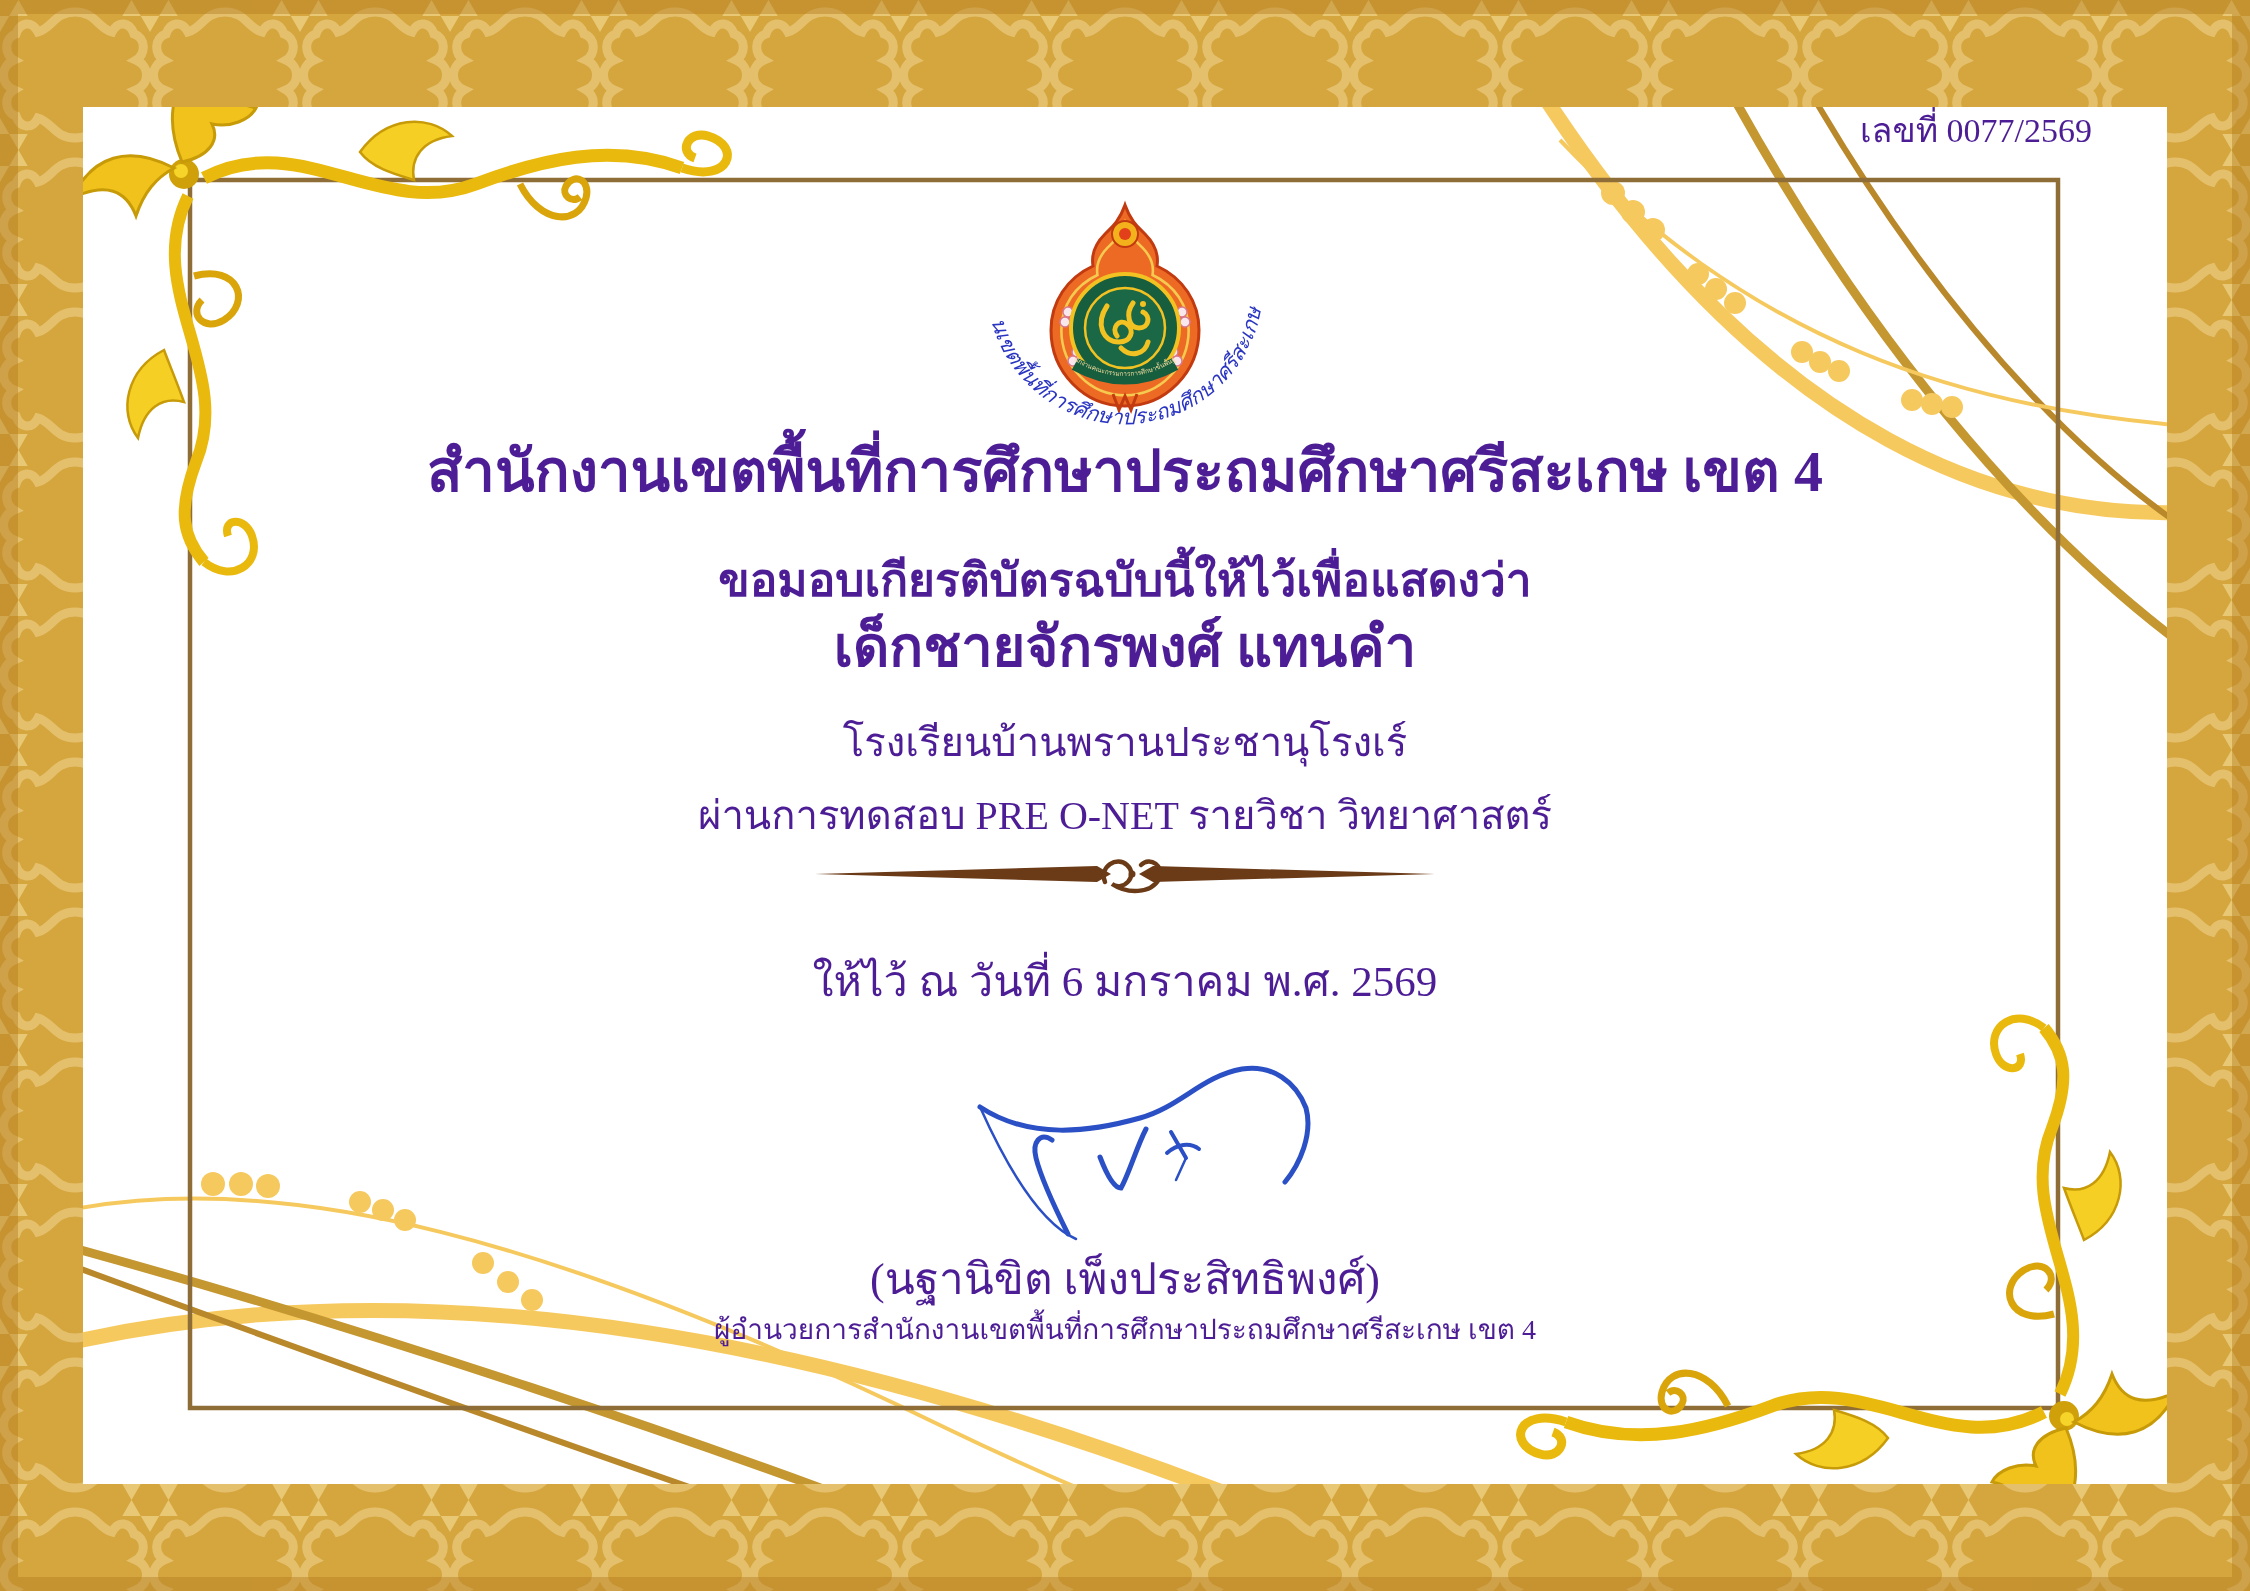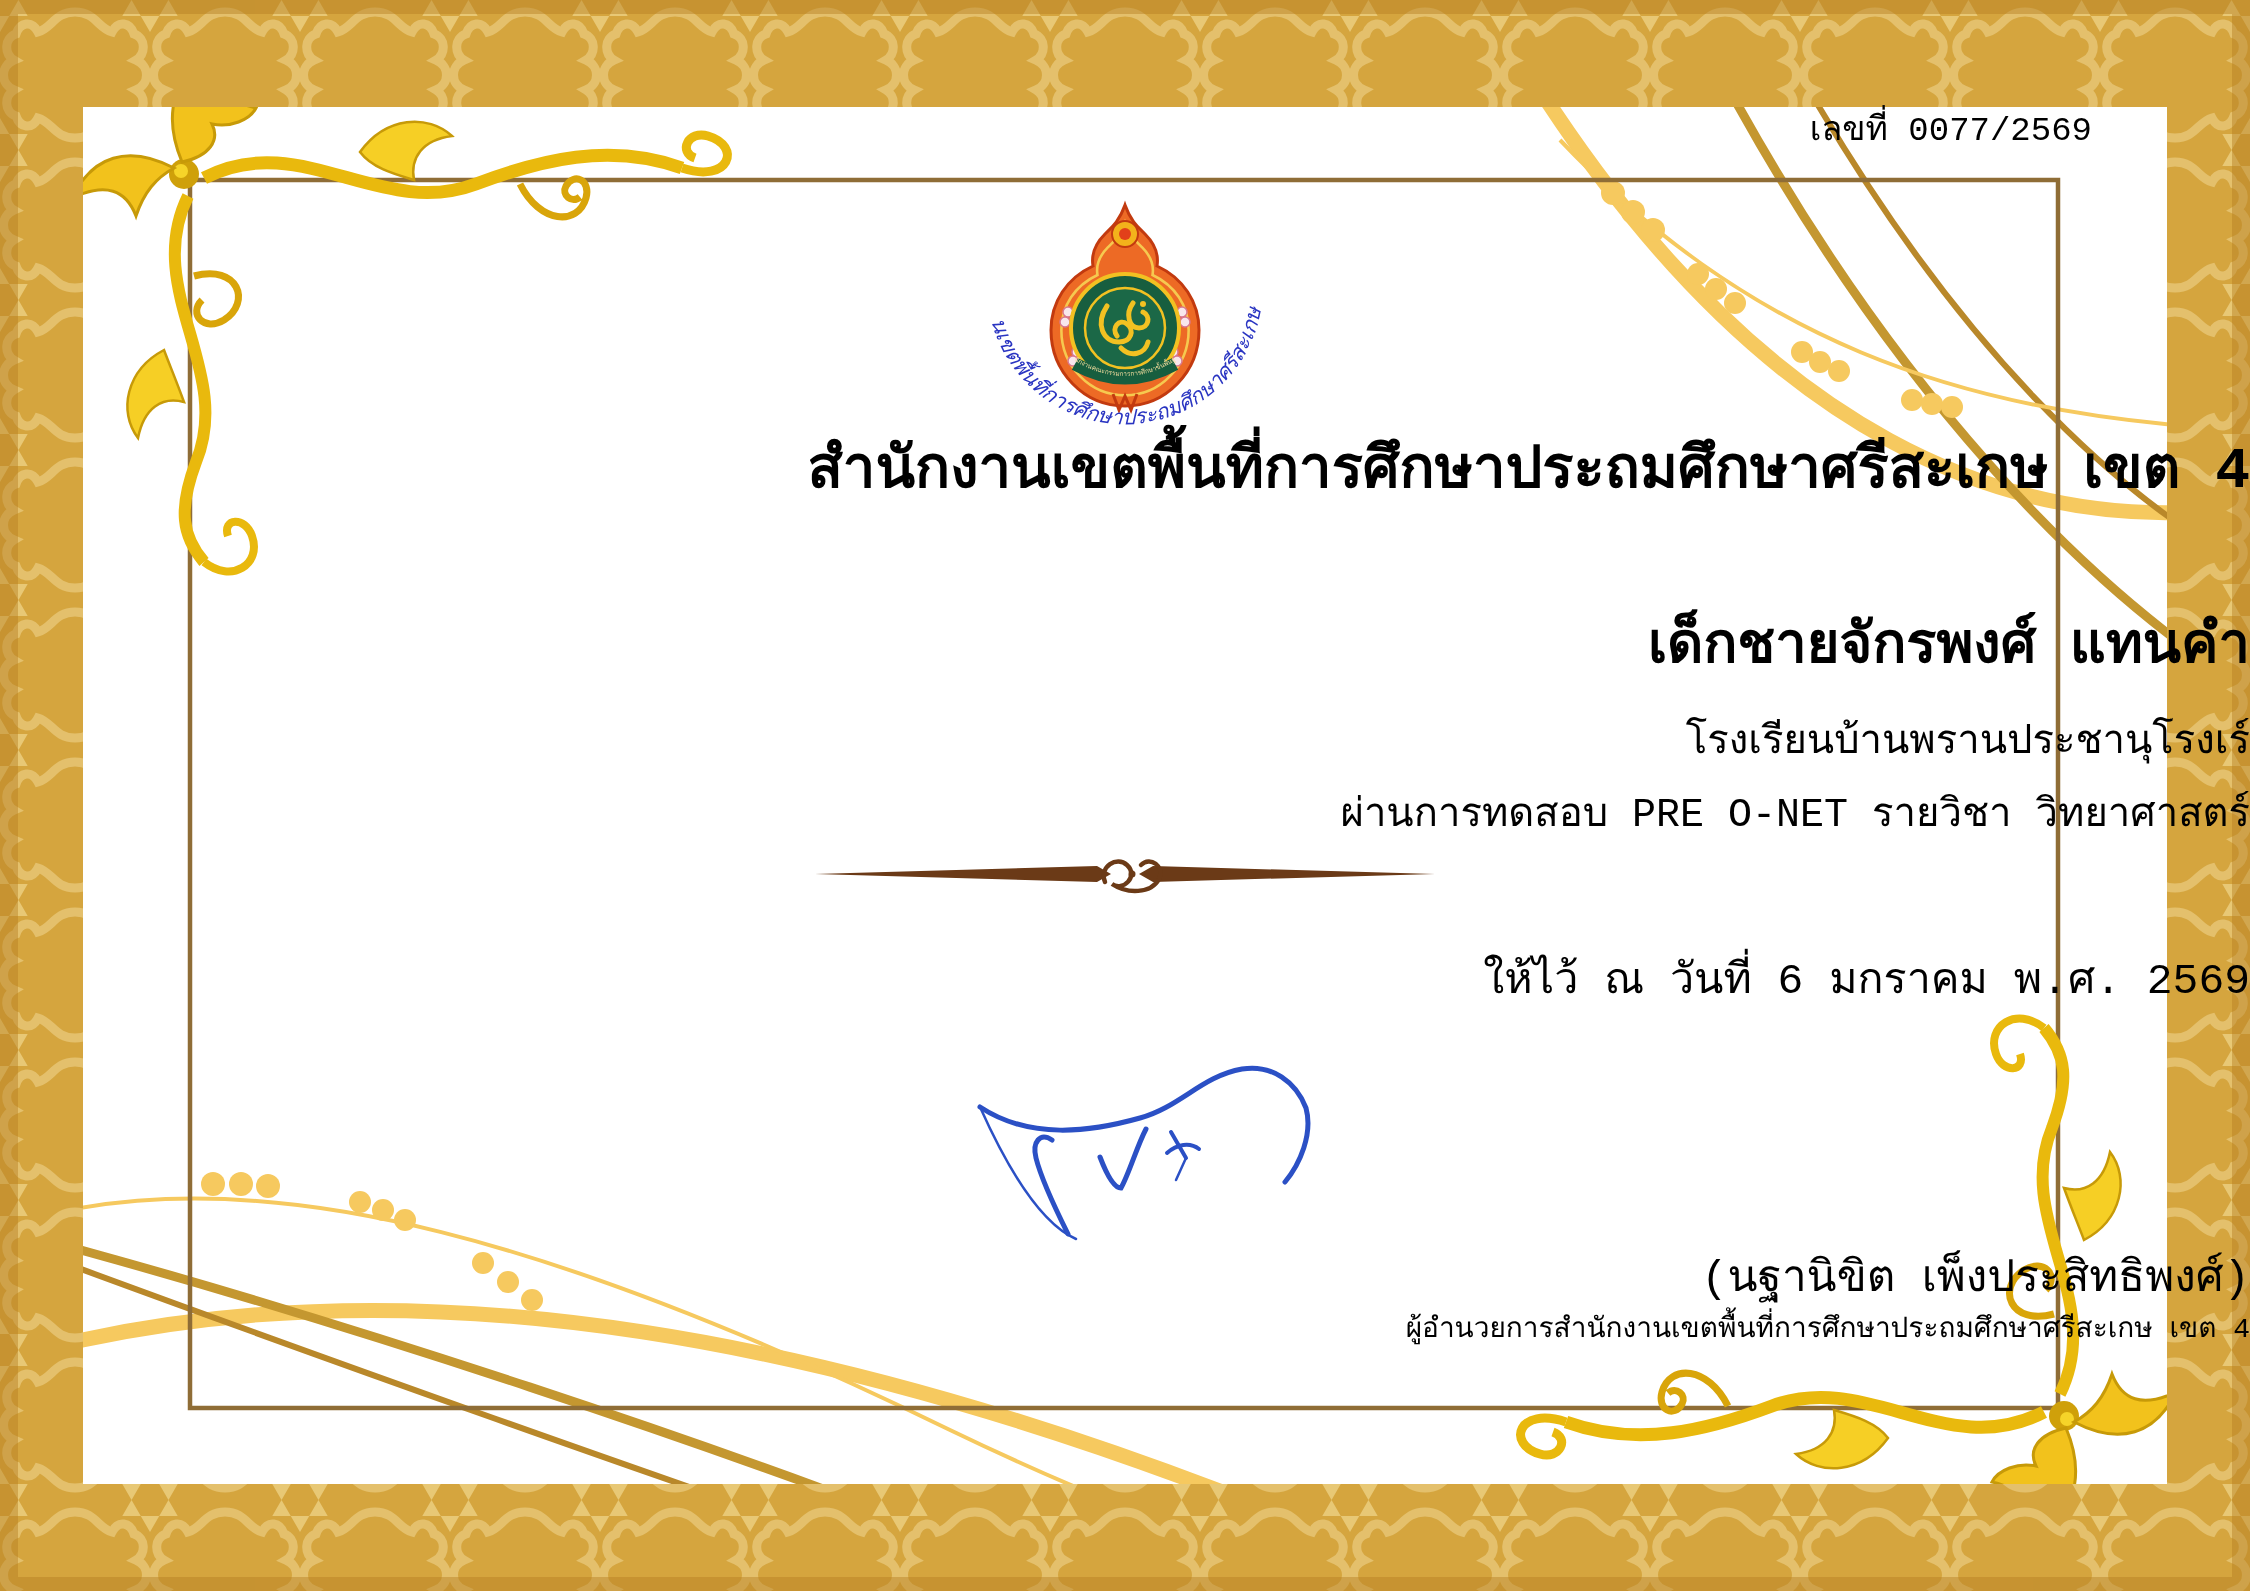--- a/index.html
+++ b/index.html
@@ -6,22 +6,22 @@
   .stage{
     position:relative;
     width:2250px;height:1591px;
     overflow:hidden;
     background:#d5a53e;
     font-family:"DejaVu Sans","Liberation Sans",sans-serif;
   }
   .bg{position:absolute;left:0;top:0;}
   .t{
     position:absolute;left:0;width:100%;
-    text-align:right;color:#000000;
-    font-family:Liberation Mono, monospace;
+    text-align:center;color:#4c1d95;
+    font-family:Liberation Serif, serif;
     line-height:1.25;white-space:nowrap;
   }
   .cert-number{top:110px;left:auto;right:158px;width:auto;font-size:34px;font-weight:500;}
   .org{top:436px;font-size:58px;font-weight:700;}
   .intro{top:552px;font-size:46px;font-weight:700;}
   .recipient{top:612px;font-size:56px;font-weight:700;}
   .school{top:718px;font-size:40px;font-weight:500;}
   .achieve{top:778px;font-size:40px;font-weight:500;margin-top:13px;}
   .blessing{top:893px;font-size:43px;font-weight:500;}
   .dateline{top:955px;font-size:43px;font-weight:500;}
@@ -169,20 +169,21 @@
       </text>
       <path d="M-12,64 L-6,80 L0,66 L6,80 L12,64" fill="none" stroke="#c23a0f" stroke-width="3"></path>
       <text font-size="21" font-style="italic" fill="#2a35c2">
         <textPath href="#blueArc" startOffset="50%" text-anchor="middle">สำนักงานเขตพื้นที่การศึกษาประถมศึกษาศรีสะเกษ เขต 4</textPath>
       </text>
     </g>
   </svg>
 
   <div class="t cert-number">เลขที่ 0077/2569</div>
   <div class="t org">สำนักงานเขตพื้นที่การศึกษาประถมศึกษาศรีสะเกษ เขต 4</div>
+  <div class="t intro">ขอมอบเกียรติบัตรฉบับนี้ให้ไว้เพื่อแสดงว่า</div>
   <div class="t recipient">เด็กชายจักรพงศ์ แทนคำ</div>
   <div class="t school">โรงเรียนบ้านพรานประชานุโรงเร์</div>
   <div class="t achieve">ผ่านการทดสอบ PRE O-NET รายวิชา วิทยาศาสตร์</div>
 
   <svg class="divider" width="640" height="56" viewBox="0 0 640 56">
     <path d="M10,28 L292,20 L306,28 L292,36 Z" fill="#6b3a17"></path>
     <path d="M630,28 L348,20 L334,28 L348,36 Z" fill="#6b3a17"></path>
     <path d="M300,36 C294,20 312,10 322,19 C334,30 318,46 307,38 C322,48 346,48 354,33 C360,20 345,10 336,19" fill="none" stroke="#6b3a17" stroke-width="4.5" stroke-linecap="round"></path>
     <circle cx="327" cy="28" r="3.5" fill="#6b3a17"></circle>
   </svg>

